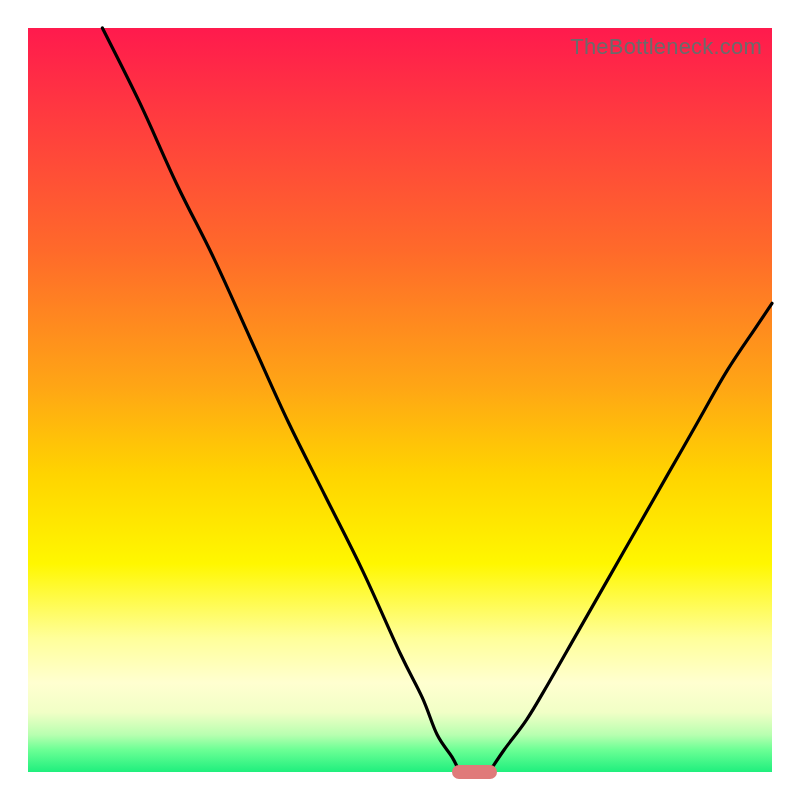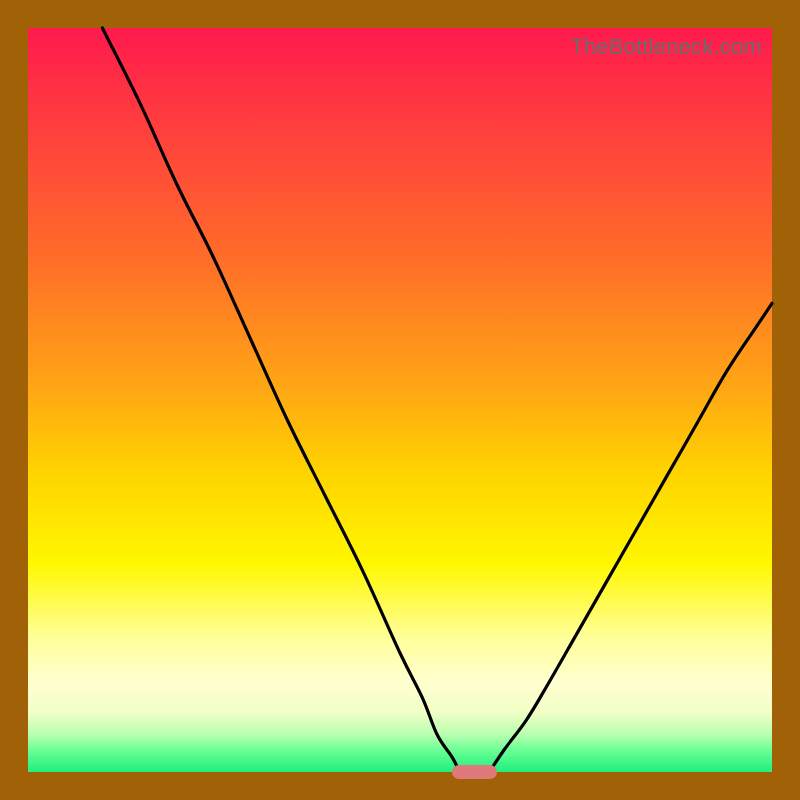--- a/index.html
+++ b/index.html
@@ -8,21 +8,21 @@
     width: 800px;
     height: 800px;
     background: #000;
     overflow: hidden;
     font-family: Arial, Helvetica, sans-serif;
   }
   .frame {
     position: relative;
     width: 800px;
     height: 800px;
-    background: #a16207;
+    background: #ffffff;
   }
   .plot {
     position: absolute;
     left: 28px;
     top: 28px;
     width: 744px;
     height: 744px;
     
     background: linear-gradient(
       to bottom,

